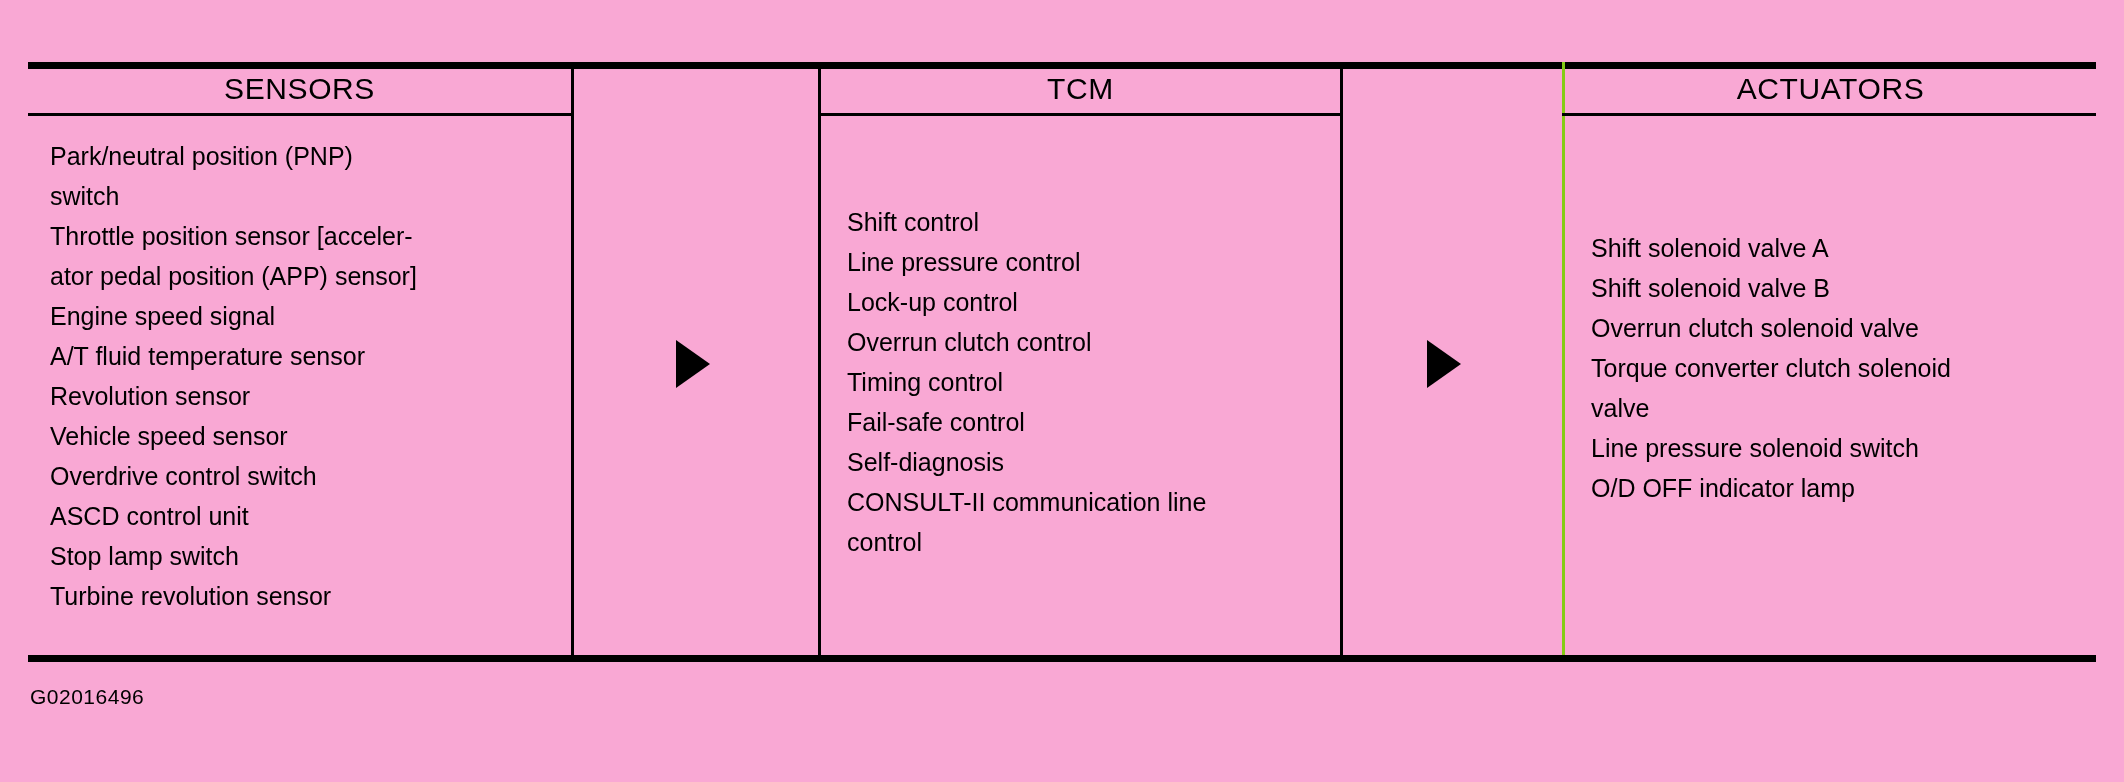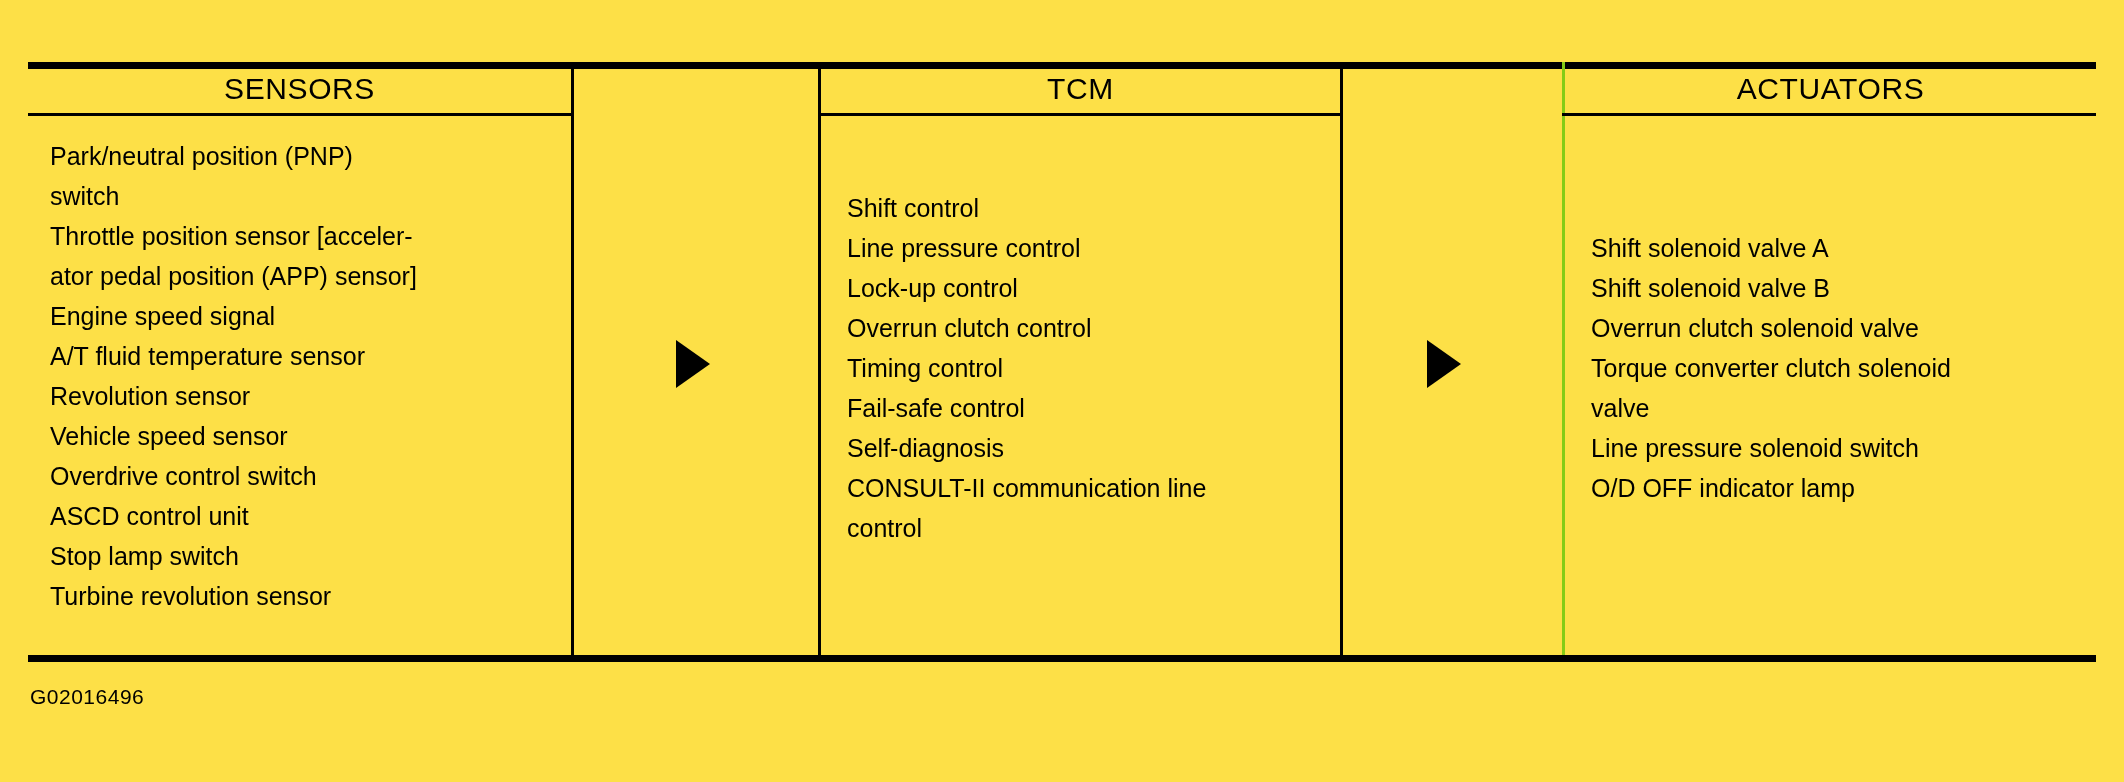--- a/index.html
+++ b/index.html
@@ -10,21 +10,21 @@
   }
   body {
     font-family: "Liberation Sans", sans-serif;
     color: #000000;
   }
 
   .page {
     position: relative;
     width: 2124px;
     height: 782px;
-    background: #fde047;
+    background: #f9a8d4;
     overflow: hidden;
   }
 
   
   .rule-top,
   .rule-bottom {
     position: absolute;
     left: 28px;
     width: 2068px;
     height: 7px;
@@ -66,21 +66,21 @@
   .col-tcm .header-rule       { left: -3px; right: -3px; }
   .col-actuators .header-rule { left: -3px; right: 0; }
 
   .col-body {
     padding-left: 22px;
     padding-right: 12px;
     font-size: 25px;
     line-height: 40px;
   }
   .col-sensors .col-body   { padding-top: 20px; }
-  .col-tcm .col-body       { padding-top: 72px; padding-left: 26px; }
+  .col-tcm .col-body       { padding-top: 72px; padding-left: 26px; margin-top: 14px; }
   .col-actuators .col-body { padding-top: 112px; padding-left: 26px; }
 
   .entry {
     white-space: pre-line;
   }
 
   
   .arrow {
     position: absolute;
     top: 340px;

